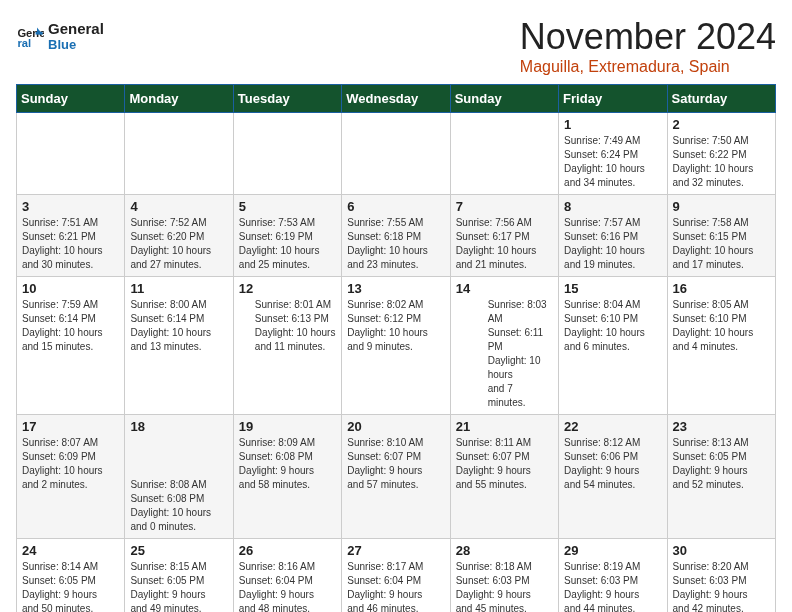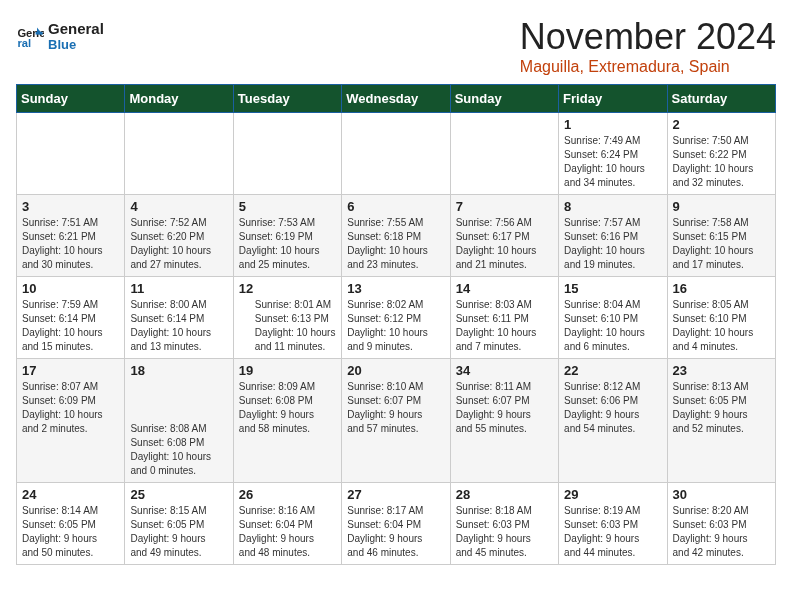--- a/index.html
+++ b/index.html
@@ -214,21 +214,21 @@
         </td>
         <td>
           <span class="day-number">13</span>
           <div class="day-info" style="white-space: pre-line;">Sunrise: 8:02 AM
 Sunset: 6:12 PM
 Daylight: 10 hours
 and 9 minutes.</div>
         </td>
         <td>
           <span class="day-number">14</span>
-          <div class="day-info" style="white-space: pre-line;">Sunrise: 8:03 AM
+          <div class="day-info" style="white-space: pre-line; margin-left: 32px;">Sunrise: 8:03 AM
 Sunset: 6:11 PM
 Daylight: 10 hours
 and 7 minutes.</div>
         </td>
         <td>
           <span class="day-number">15</span>
           <div class="day-info" style="white-space: pre-line;">Sunrise: 8:04 AM
 Sunset: 6:10 PM
 Daylight: 10 hours
 and 6 minutes.</div>
@@ -264,21 +264,21 @@
 and 58 minutes.</div>
         </td>
         <td>
           <span class="day-number">20</span>
           <div class="day-info" style="white-space: pre-line;">Sunrise: 8:10 AM
 Sunset: 6:07 PM
 Daylight: 9 hours
 and 57 minutes.</div>
         </td>
         <td>
-          <span class="day-number">34</span>
+          <span class="day-number">21</span>
           <div class="day-info" style="white-space: pre-line;">Sunrise: 8:11 AM
 Sunset: 6:07 PM
 Daylight: 9 hours
 and 55 minutes.</div>
         </td>
         <td>
           <span class="day-number">22</span>
           <div class="day-info" style="white-space: pre-line;">Sunrise: 8:12 AM
 Sunset: 6:06 PM
 Daylight: 9 hours

